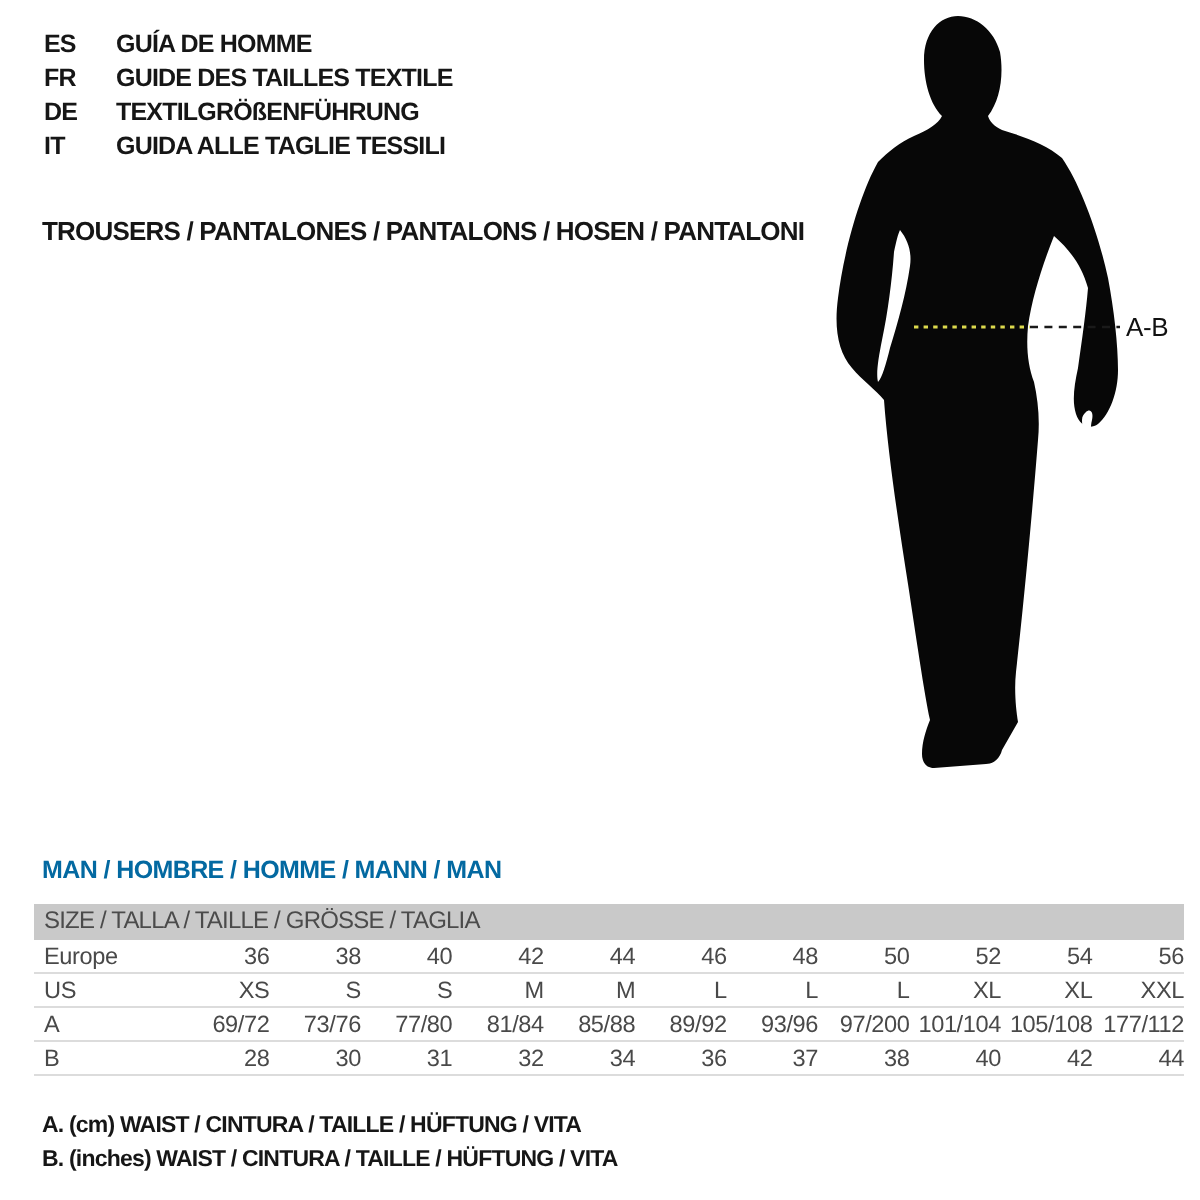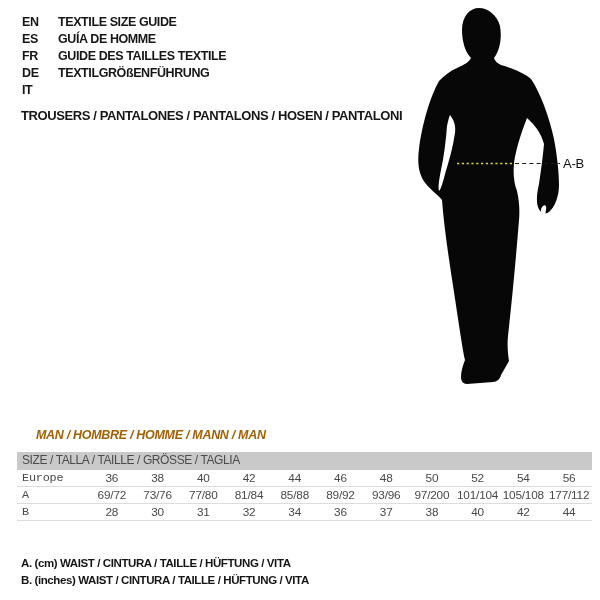--- a/index.html
+++ b/index.html
@@ -9,64 +9,61 @@
 
   
   .lang-block{position:absolute;left:22px;top:14px;}
   .lang-row{display:flex;font-size:12.5px;font-weight:700;line-height:17px;
             letter-spacing:-0.4px;color:#161616;}
   .lang-code{width:36px;flex:0 0 36px;}
 
   
   .category-title{position:absolute;left:21px;top:108px;font-size:13px;font-weight:700;
                   letter-spacing:-0.4px;color:#161616;white-space:nowrap;}
-  .gender-title{position:absolute;left:36px;top:428px;font-size:12.5px;font-weight:700;
-                letter-spacing:-0.3px;color:#a16207;white-space:nowrap;font-style:italic;}
+  .gender-title{position:absolute;left:21px;top:428px;font-size:12.5px;font-weight:700;
+                letter-spacing:-0.3px;color:#0369a1;white-space:nowrap;}
 
   
   .figure{position:absolute;left:410px;top:0;}
 
   
   .table-wrap{position:absolute;left:17px;top:452px;width:575px;}
   .table-header{height:17.5px;line-height:17.5px;padding-left:5px;font-size:12px;
                 font-weight:400;letter-spacing:-0.4px;color:#4b4b4b;}
   table{border-collapse:collapse;table-layout:fixed;width:100%;}
   td{height:16px;border-bottom:1px solid #dcdcdc;font-size:11.8px;font-weight:400;
-     letter-spacing:-0.2px;color:#494949;text-align:center;padding:0;white-space:nowrap;}
-  td.rowlabel{text-align:left;padding-left:5px;font-family:Liberation Mono, monospace;}
+     letter-spacing:-0.2px;color:#494949;text-align:right;padding:0;white-space:nowrap;}
+  td.rowlabel{text-align:left;padding-left:5px;}
 
   
   .footnotes{position:absolute;left:21px;top:555px;}
   .footnote{font-size:11.5px;font-weight:700;letter-spacing:-0.4px;line-height:16.5px;
             color:#161616;white-space:nowrap;}
 </style>
 </head>
 <body>
 
 <div class="canvas">
 
   <div class="lang-block">
-    <div class="lang-row">
-      <span class="lang-code">EN</span>
-      <span class="lang-text">TEXTILE SIZE GUIDE</span>
-    </div>
     <div class="lang-row">
       <span class="lang-code">ES</span>
       <span class="lang-text">GUÍA DE HOMME</span>
     </div>
     <div class="lang-row">
       <span class="lang-code">FR</span>
       <span class="lang-text">GUIDE DES TAILLES TEXTILE</span>
     </div>
     <div class="lang-row">
       <span class="lang-code">DE</span>
       <span class="lang-text">TEXTILGRÖßENFÜHRUNG</span>
     </div>
     <div class="lang-row">
       <span class="lang-code">IT</span>
+      <span class="lang-text">GUIDA ALLE TAGLIE TESSILI</span>
     </div>
   </div>
 
   <div class="category-title">TROUSERS / PANTALONES / PANTALONS / HOSEN / PANTALONI</div>
 
   <svg class="figure" width="190" height="400" viewBox="410 0 190 400" xmlns="http://www.w3.org/2000/svg">
     <path d="M 479 8
              C 488 8 497 15 500 26
              C 502 38 500 50 494 58
              C 495 61 497 63 501 65
@@ -132,20 +129,34 @@
             <td>42</td>
             <td>44</td>
             <td>46</td>
             <td>48</td>
             <td>50</td>
             <td>52</td>
             <td>54</td>
             <td>56</td>
           </tr>
           <tr>
+            <td class="rowlabel">US</td>
+            <td>XS</td>
+            <td>S</td>
+            <td>S</td>
+            <td>M</td>
+            <td>M</td>
+            <td>L</td>
+            <td>L</td>
+            <td>L</td>
+            <td>XL</td>
+            <td>XL</td>
+            <td>XXL</td>
+          </tr>
+          <tr>
             <td class="rowlabel">A</td>
             <td>69/72</td>
             <td>73/76</td>
             <td>77/80</td>
             <td>81/84</td>
             <td>85/88</td>
             <td>89/92</td>
             <td>93/96</td>
             <td>97/200</td>
             <td>101/104</td>

